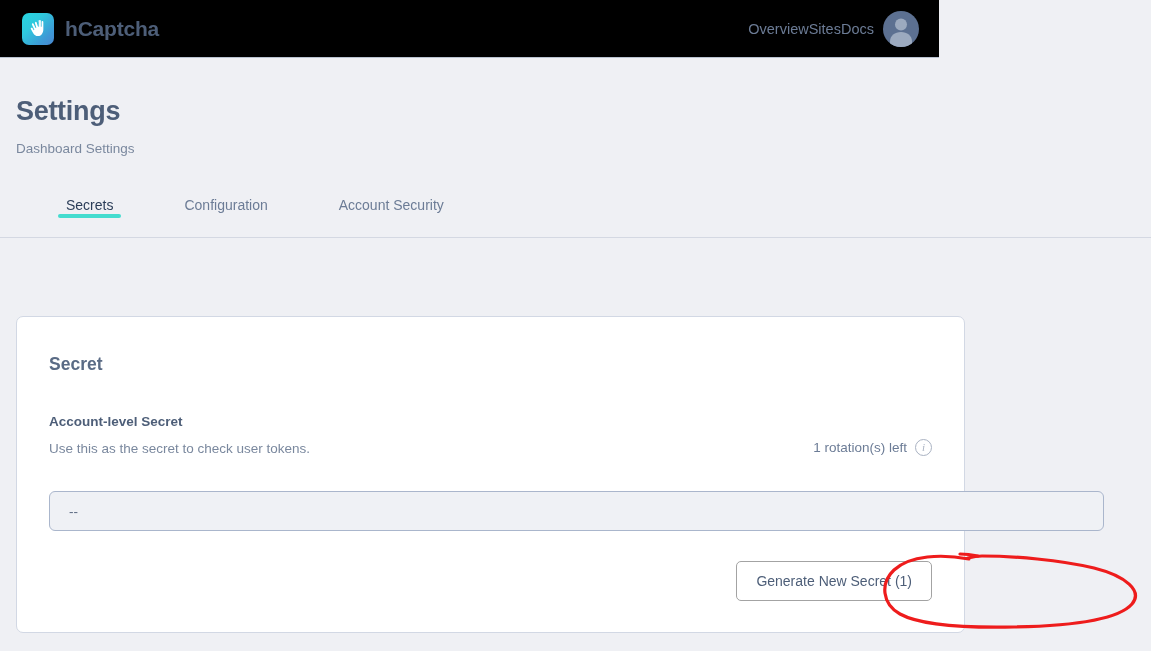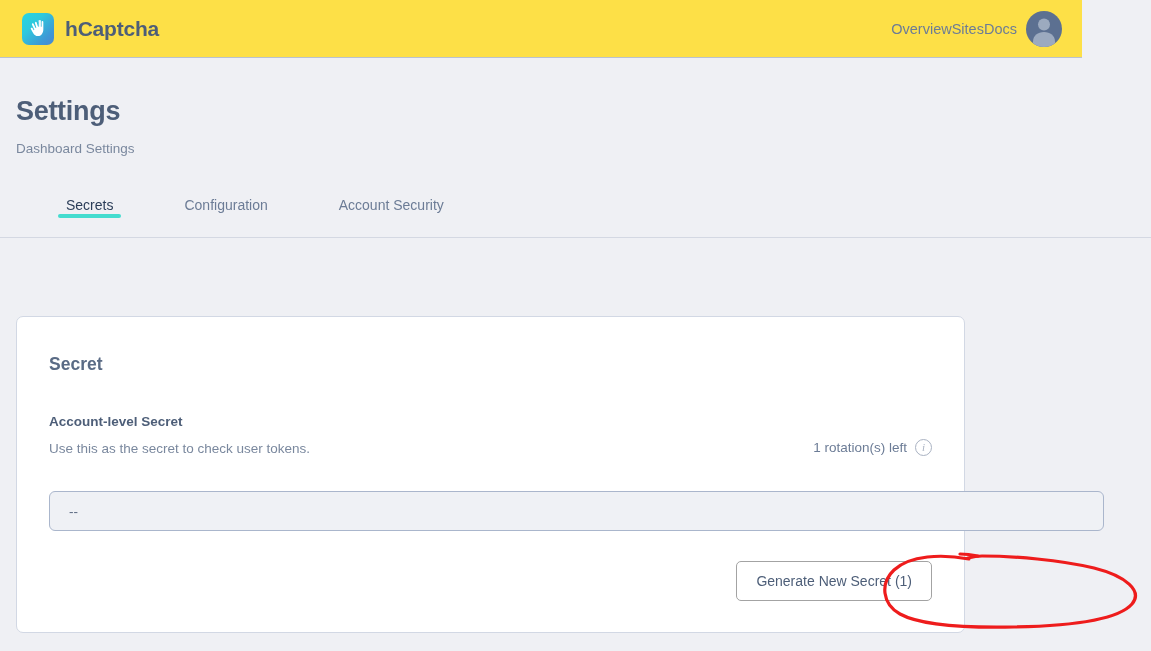--- a/index.html
+++ b/index.html
@@ -14,23 +14,23 @@
     font-family: "Liberation Sans", sans-serif;
     background: #eff0f4;
     color: #5a6980;
     -webkit-font-smoothing: antialiased;
   }
 
   
   .topbar {
     position: absolute;
     left: 0; top: 0;
-    width: 1082px;
+    width: 939px;
     height: 58px;
-    background: #fde047;
+    background: #000000;
     border-bottom: 1px solid #b9c2d0;
     display: flex;
     align-items: center;
   }
 
   .brand {
     display: flex;
     align-items: center;
     margin-left: 22px;
     gap: 11px;

